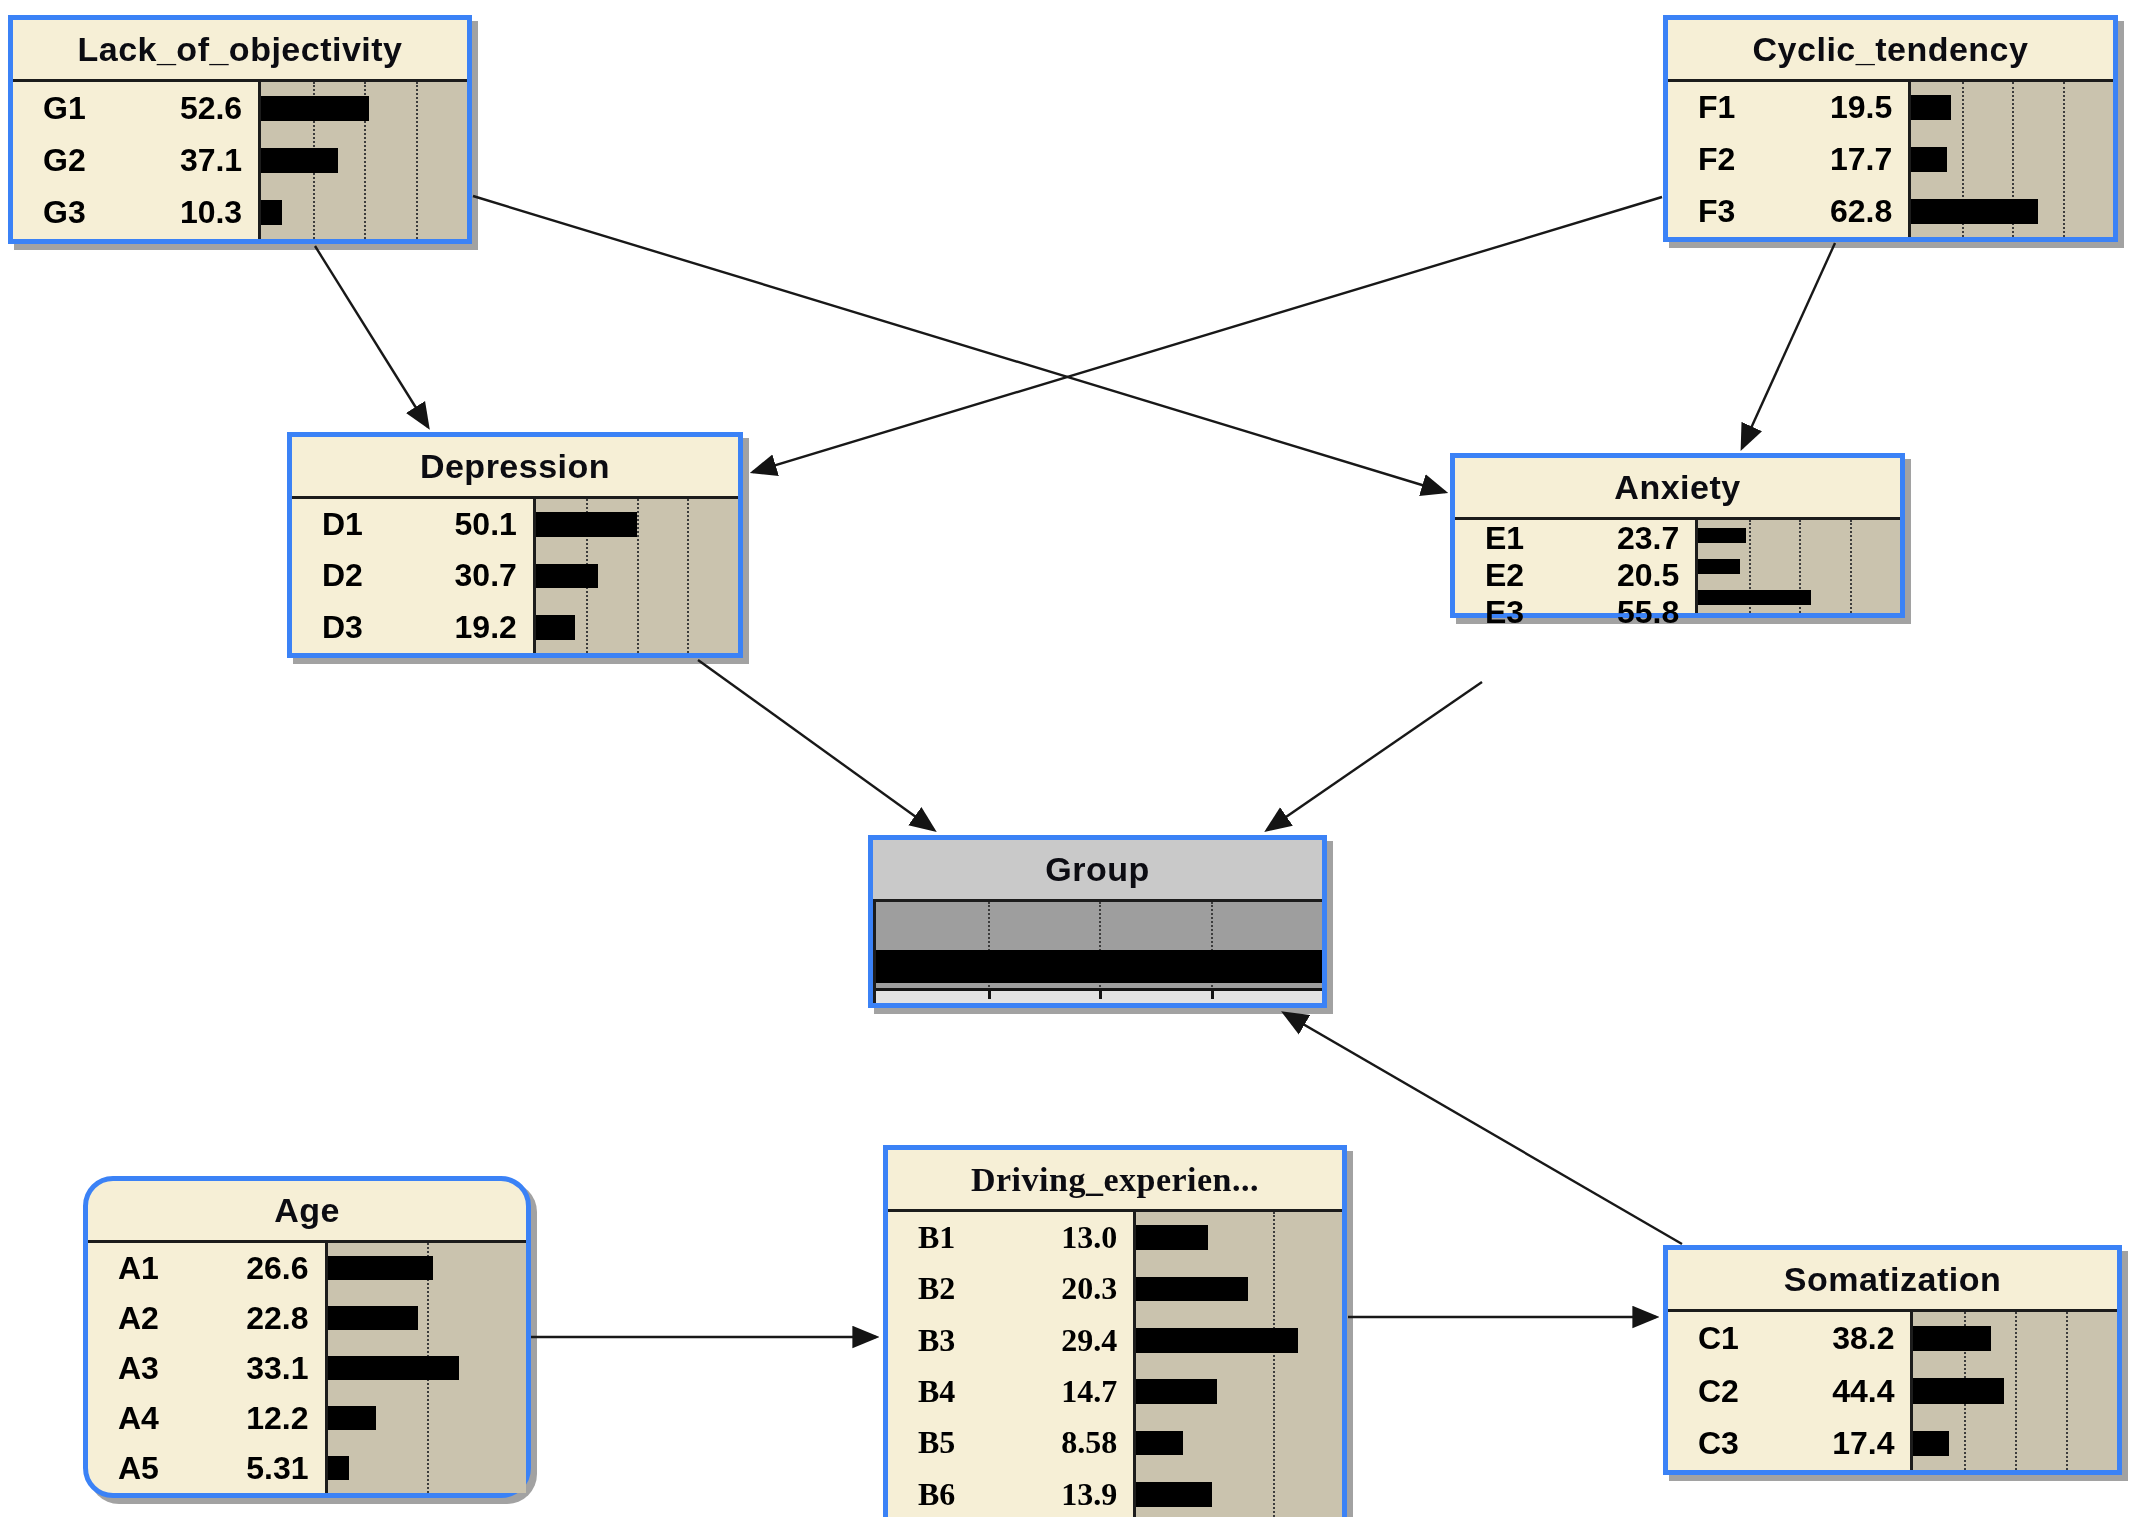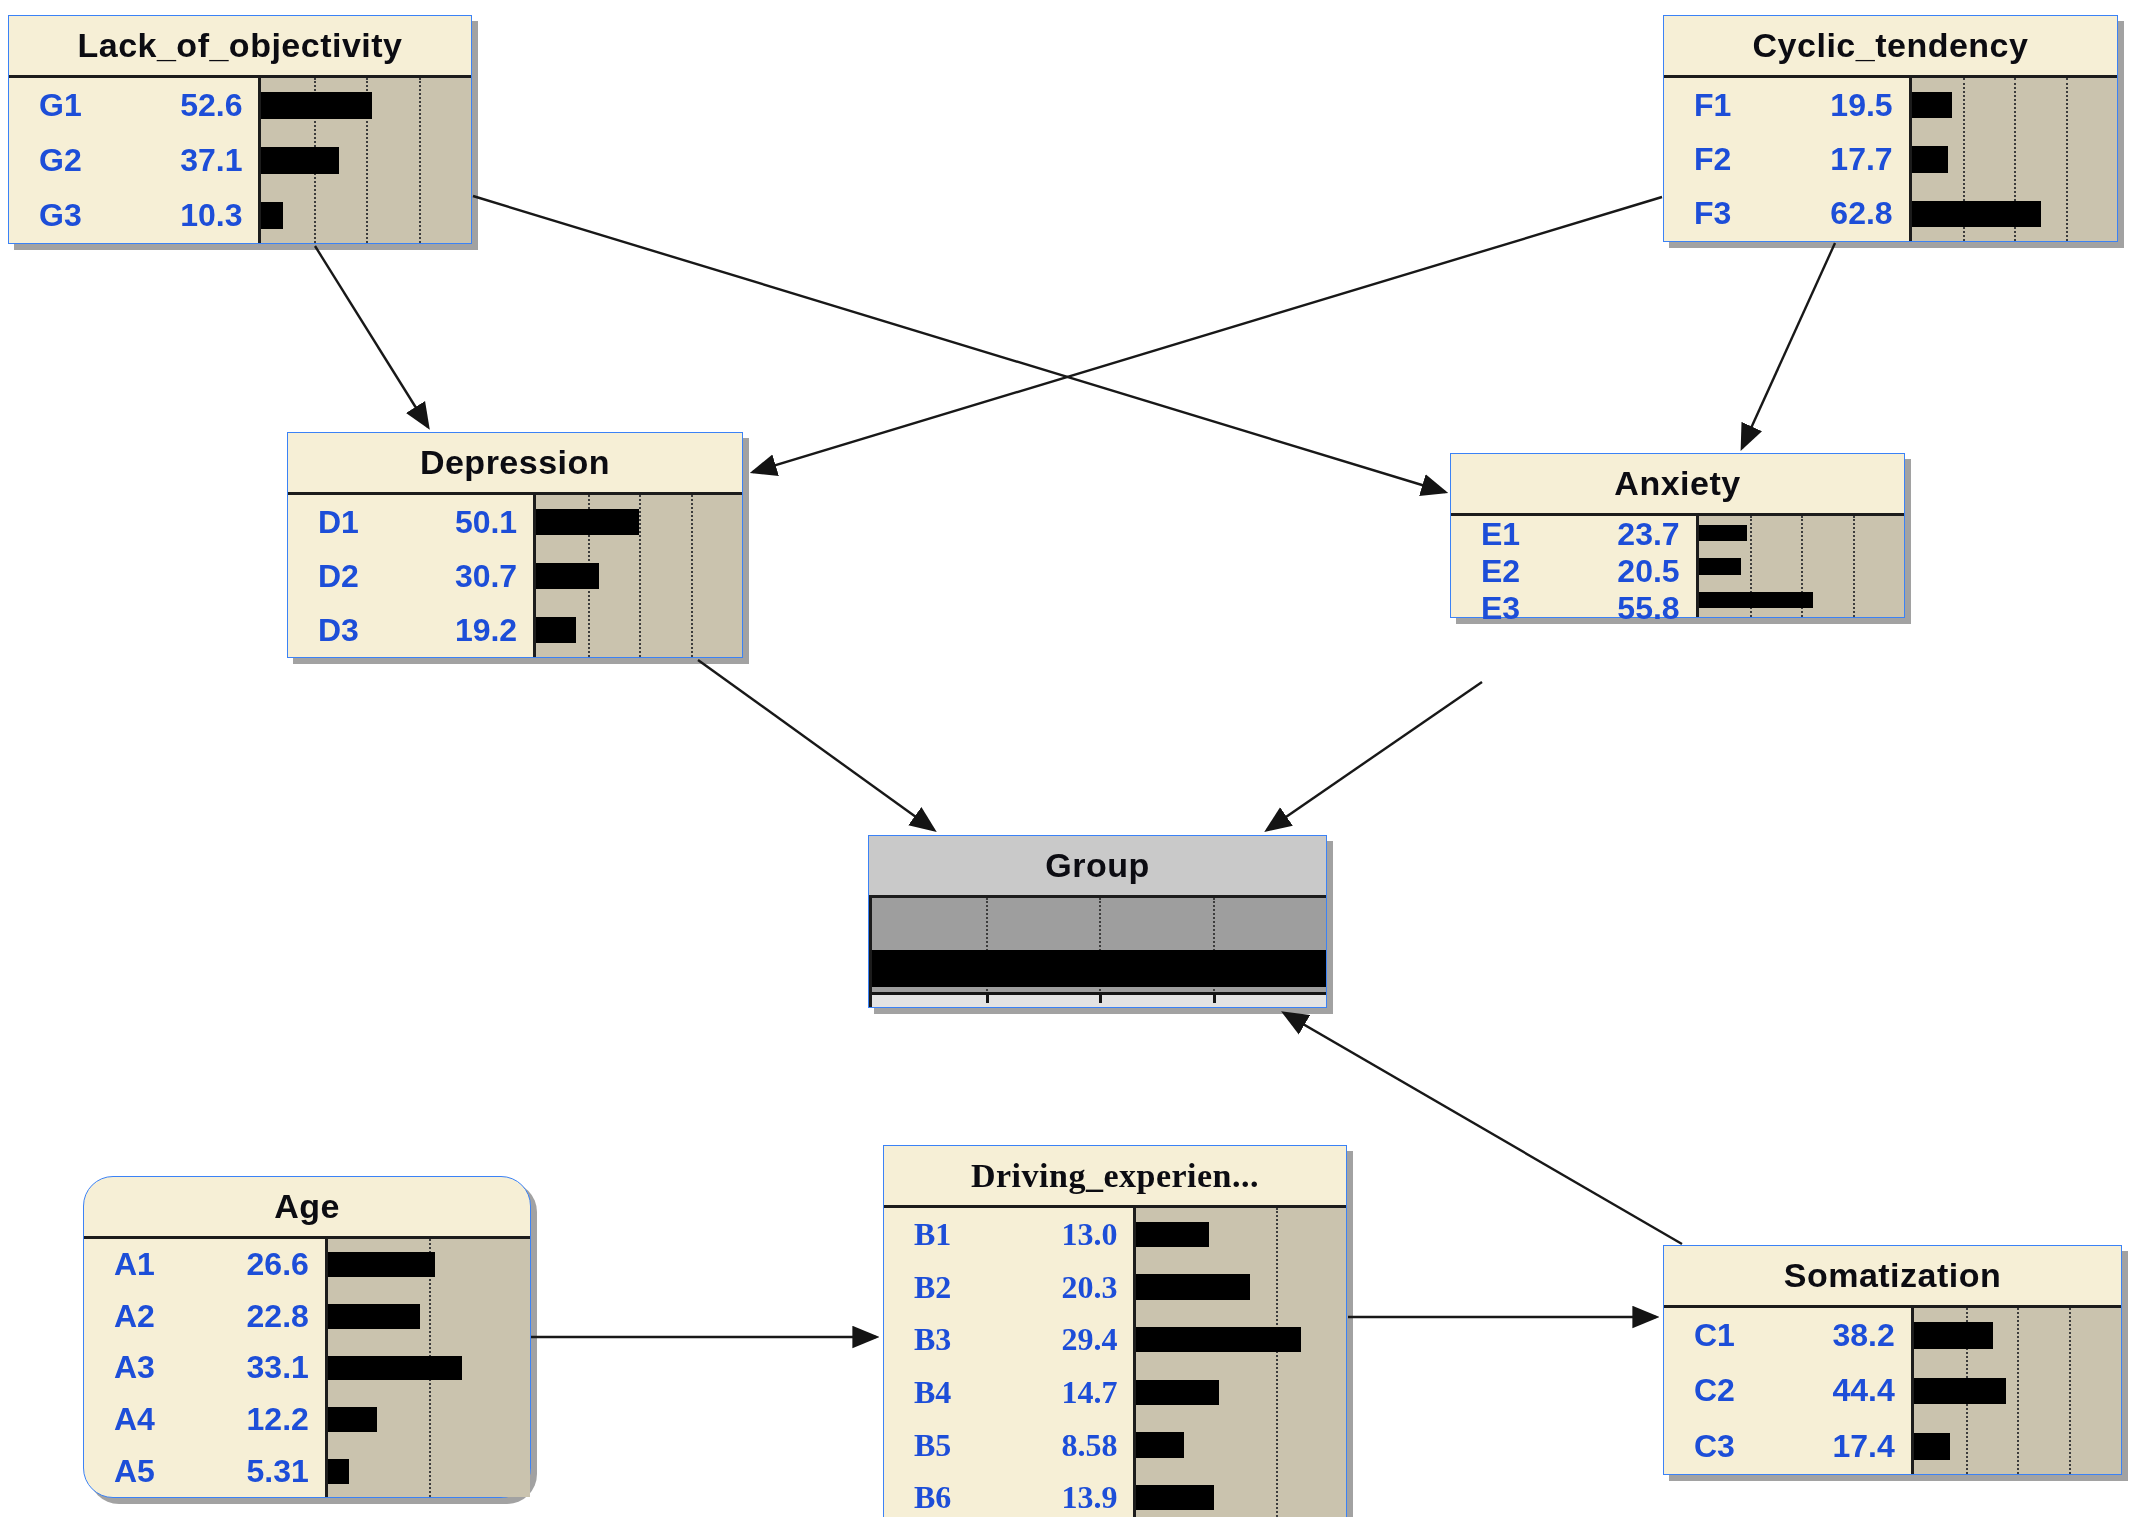--- a/index.html
+++ b/index.html
@@ -8,40 +8,40 @@
     position:relative;
     width:2139px;height:1517px;
     background:#ffffff;
     font-family:"Liberation Sans",sans-serif;
     overflow:hidden;
   }
   .node{
     position:absolute;
     display:flex;flex-direction:column;
     background:#f6efd6;
-    border:1px solid #3b82f6;
+    border:5px solid #3b82f6;
     box-shadow:6px 6px 0 rgba(70,70,70,0.50);
   }
   .node-title{
     flex:none;
     height:62px;
     border-bottom:3px solid #1c1c1c;
     display:flex;align-items:center;justify-content:center;
     font-weight:bold;font-size:34px;color:#0c0c12;
     letter-spacing:0.5px;
   }
   .node-body{flex:1;display:flex;min-height:0;}
   .states{
     width:54%;flex:none;
     display:flex;flex-direction:column;
   }
   .state-row{
     flex:1;display:flex;align-items:center;justify-content:space-between;
     padding:0 16px 0 30px;
-    font-weight:bold;font-size:32px;color:#1d4ed8;
+    font-weight:bold;font-size:32px;color:#000000;
   }
   .bars{
     position:relative;flex:1;
     border-left:3px solid #1c1c1c;
     background:#cac3ae;
     display:flex;flex-direction:column;
   }
   .gridline{
     position:absolute;top:0;bottom:0;width:0;
     border-left:2px dotted #3c3c3c;

